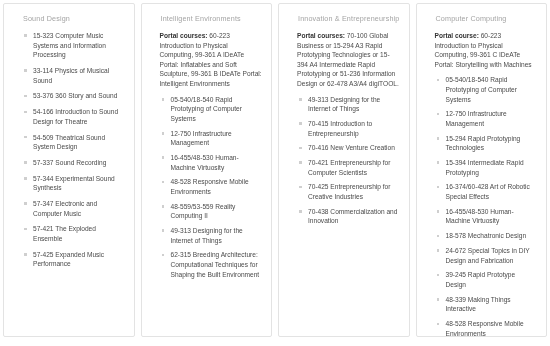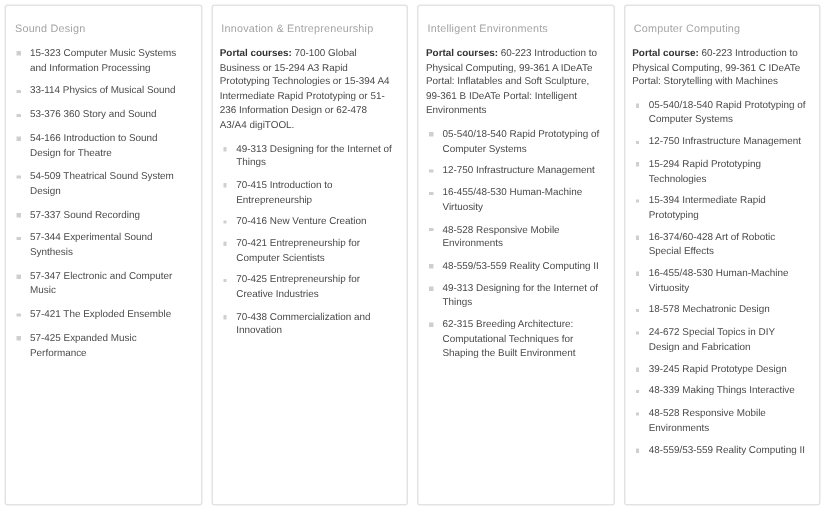--- a/index.html
+++ b/index.html
@@ -23,21 +23,21 @@
     padding: 3px 3px 9px 3px;
     gap: 6px;
   }
   .card {
     flex: 1 1 0;
     min-width: 0;
     background: #ffffff;
     border: 1px solid #e3e3e3;
     border-radius: 2px;
     box-sizing: border-box;
-    padding: 9px 9px 8px 5px;
+    padding: 9px 9px 8px 18px;
     overflow: hidden;
   }
   .card-title {
     font-size: 7.2px;
     line-height: 10px;
     color: #a4a4a4;
     font-weight: 400;
     letter-spacing: 0.15px;
     margin: 1px 0 7px 1px;
   }
@@ -87,43 +87,43 @@
         <li class="course-item"><span class="bullet"></span><span>53-376 360 Story and Sound</span></li>
         <li class="course-item"><span class="bullet"></span><span>54-166 Introduction to Sound Design for Theatre</span></li>
         <li class="course-item"><span class="bullet"></span><span>54-509 Theatrical Sound System Design</span></li>
         <li class="course-item"><span class="bullet"></span><span>57-337 Sound Recording</span></li>
         <li class="course-item"><span class="bullet"></span><span>57-344 Experimental Sound Synthesis</span></li>
         <li class="course-item"><span class="bullet"></span><span>57-347 Electronic and Computer Music</span></li>
         <li class="course-item"><span class="bullet"></span><span>57-421 The Exploded Ensemble</span></li>
         <li class="course-item"><span class="bullet"></span><span>57-425 Expanded Music Performance</span></li>
       </ul>
     </div>
-    <div class="card col-2">
-      <div class="card-title">Innovation &amp; Entrepreneurship</div>
-      <p class="portal"><span class="lbl">Portal courses:</span><span> 70-100 Global Business or 15-294 A3 Rapid Prototyping Technologies or 15-394 A4 Intermediate Rapid Prototyping or 51-236 Information Design or 62-478 A3/A4 digiTOOL.</span></p>
-      <ul class="course-list">
-        <li class="course-item"><span class="bullet"></span><span>49-313 Designing for the Internet of Things</span></li>
-        <li class="course-item"><span class="bullet"></span><span>70-415 Introduction to Entrepreneurship</span></li>
-        <li class="course-item"><span class="bullet"></span><span>70-416 New Venture Creation</span></li>
-        <li class="course-item"><span class="bullet"></span><span>70-421 Entrepreneurship for Computer Scientists</span></li>
-        <li class="course-item"><span class="bullet"></span><span>70-425 Entrepreneurship for Creative Industries</span></li>
-        <li class="course-item"><span class="bullet"></span><span>70-438 Commercialization and Innovation</span></li>
-      </ul>
-    </div>
     <div class="card col-3">
       <div class="card-title">Intelligent Environments</div>
       <p class="portal"><span class="lbl">Portal courses:</span><span> 60-223 Introduction to Physical Computing, 99-361 A IDeATe Portal: Inflatables and Soft Sculpture, 99-361 B IDeATe Portal: Intelligent Environments</span></p>
       <ul class="course-list">
         <li class="course-item"><span class="bullet"></span><span>05-540/18-540 Rapid Prototyping of Computer Systems</span></li>
         <li class="course-item"><span class="bullet"></span><span>12-750 Infrastructure Management</span></li>
         <li class="course-item"><span class="bullet"></span><span>16-455/48-530 Human-Machine Virtuosity</span></li>
         <li class="course-item"><span class="bullet"></span><span>48-528 Responsive Mobile Environments</span></li>
         <li class="course-item"><span class="bullet"></span><span>48-559/53-559 Reality Computing II</span></li>
         <li class="course-item"><span class="bullet"></span><span>49-313 Designing for the Internet of Things</span></li>
         <li class="course-item"><span class="bullet"></span><span>62-315 Breeding Architecture: Computational Techniques for Shaping the Built Environment</span></li>
+      </ul>
+    </div>
+    <div class="card col-2">
+      <div class="card-title">Innovation &amp; Entrepreneurship</div>
+      <p class="portal"><span class="lbl">Portal courses:</span><span> 70-100 Global Business or 15-294 A3 Rapid Prototyping Technologies or 15-394 A4 Intermediate Rapid Prototyping or 51-236 Information Design or 62-478 A3/A4 digiTOOL.</span></p>
+      <ul class="course-list">
+        <li class="course-item"><span class="bullet"></span><span>49-313 Designing for the Internet of Things</span></li>
+        <li class="course-item"><span class="bullet"></span><span>70-415 Introduction to Entrepreneurship</span></li>
+        <li class="course-item"><span class="bullet"></span><span>70-416 New Venture Creation</span></li>
+        <li class="course-item"><span class="bullet"></span><span>70-421 Entrepreneurship for Computer Scientists</span></li>
+        <li class="course-item"><span class="bullet"></span><span>70-425 Entrepreneurship for Creative Industries</span></li>
+        <li class="course-item"><span class="bullet"></span><span>70-438 Commercialization and Innovation</span></li>
       </ul>
     </div>
     <div class="card col-4">
       <div class="card-title">Computer Computing</div>
       <p class="portal"><span class="lbl">Portal course:</span><span> 60-223 Introduction to Physical Computing, 99-361 C IDeATe Portal: Storytelling with Machines</span></p>
       <ul class="course-list">
         <li class="course-item"><span class="bullet"></span><span>05-540/18-540 Rapid Prototyping of Computer Systems</span></li>
         <li class="course-item"><span class="bullet"></span><span>12-750 Infrastructure Management</span></li>
         <li class="course-item"><span class="bullet"></span><span>15-294 Rapid Prototyping Technologies</span></li>
         <li class="course-item"><span class="bullet"></span><span>15-394 Intermediate Rapid Prototyping</span></li>

